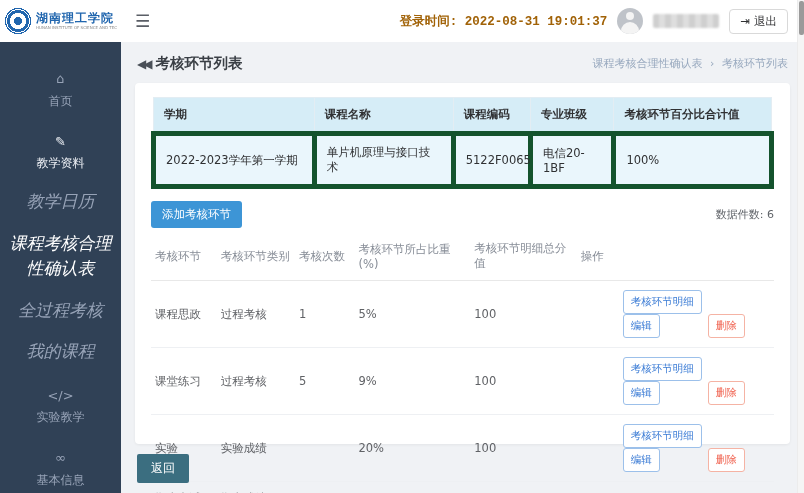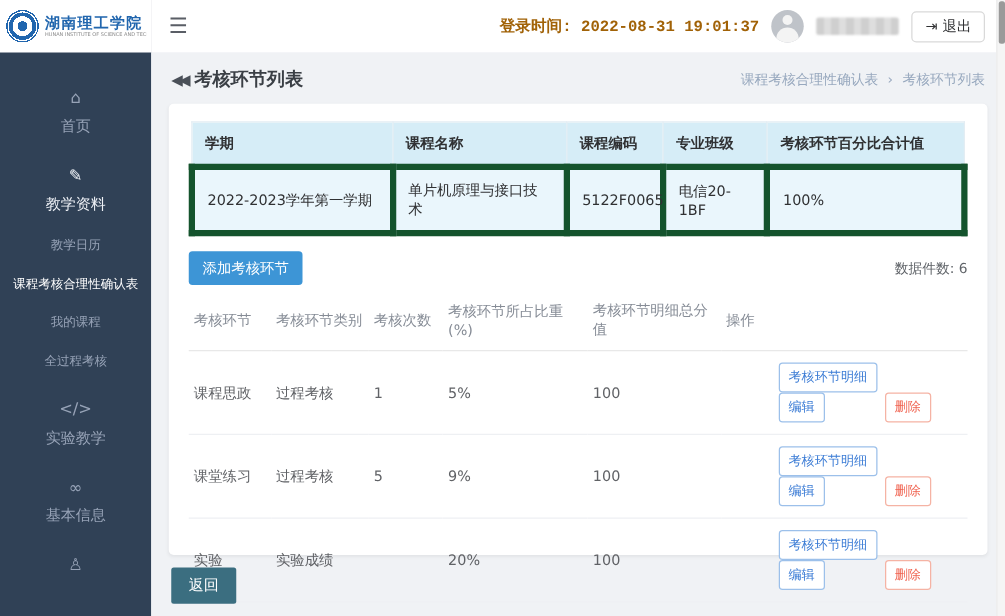--- a/index.html
+++ b/index.html
@@ -24,21 +24,21 @@
     background:radial-gradient(circle at 50% 50%, #2166ae 0 4px, #fff 4px 8px, #2166ae 8px 11px, #fff 11px 12px, #2166ae 12px 13px, #fff 13px);}
   .logo-text{display:flex;flex-direction:column;line-height:1.15;overflow:hidden;}
   .logo-title{color:#2166ae;font-weight:bold;font-size:12px;letter-spacing:1px;white-space:nowrap;}
   .logo-sub{color:#8a8a8a;font-size:4px;white-space:nowrap;}
   .menu{flex:1;color:#97a3b7;font-size:12px;text-align:center;padding-top:14px;}
   .menu-item{padding:9px 6px;cursor:pointer;line-height:1.5;}
   .menu-item .mi-icon{display:block;font-size:13px;margin-bottom:3px;}
   .menu-item.top{margin-top:4px;}
   .menu-item.bright{color:#eef1f6;}
   .menu-item.active{color:#ffffff;}
-  .menu-item.sub{font-size:10px;padding:8px 6px;}
+  .menu-item.sub{font-size:17px;padding:8px 6px;font-style:italic;}
 
   
   .main{flex:1;display:flex;flex-direction:column;min-width:0;}
   .header{height:42px;background:#fff;display:flex;align-items:center;padding:0 16px 0 14px;gap:10px;flex:none;}
   .hamburger{font-size:17px;color:#5a5e66;cursor:pointer;line-height:1;}
   .header-right{margin-left:auto;display:flex;align-items:center;gap:10px;}
   .login-time{font-size:12.5px;color:#a16207;font-weight:bold;font-family:Liberation Mono, monospace;}
   .avatar{width:26px;height:26px;border-radius:50%;background:#bfc3c9;position:relative;overflow:hidden;flex:none;}
   .avatar::before{content:"";position:absolute;top:4px;left:9px;width:8px;height:8px;border-radius:50%;background:#f4f4f4;}
   .avatar::after{content:"";position:absolute;top:14px;left:4px;width:18px;height:12px;border-radius:9px 9px 0 0;background:#f4f4f4;}
@@ -116,24 +116,24 @@
         <span class="mi-icon">✎</span>
         <span>教学资料</span>
       </div>
       <div class="menu-item sub">
         <span>教学日历</span>
       </div>
       <div class="menu-item sub active">
         <span>课程考核合理性确认表</span>
       </div>
       <div class="menu-item sub">
+        <span>全过程考核</span>
+      </div>
+      <div class="menu-item sub">
         <span>我的课程</span>
-      </div>
-      <div class="menu-item sub">
-        <span>全过程考核</span>
       </div>
       <div class="menu-item top">
         <span class="mi-icon">&lt;/&gt;</span>
         <span>实验教学</span>
       </div>
       <div class="menu-item top">
         <span class="mi-icon">∞</span>
         <span>基本信息</span>
       </div>
       <div class="menu-item top">

